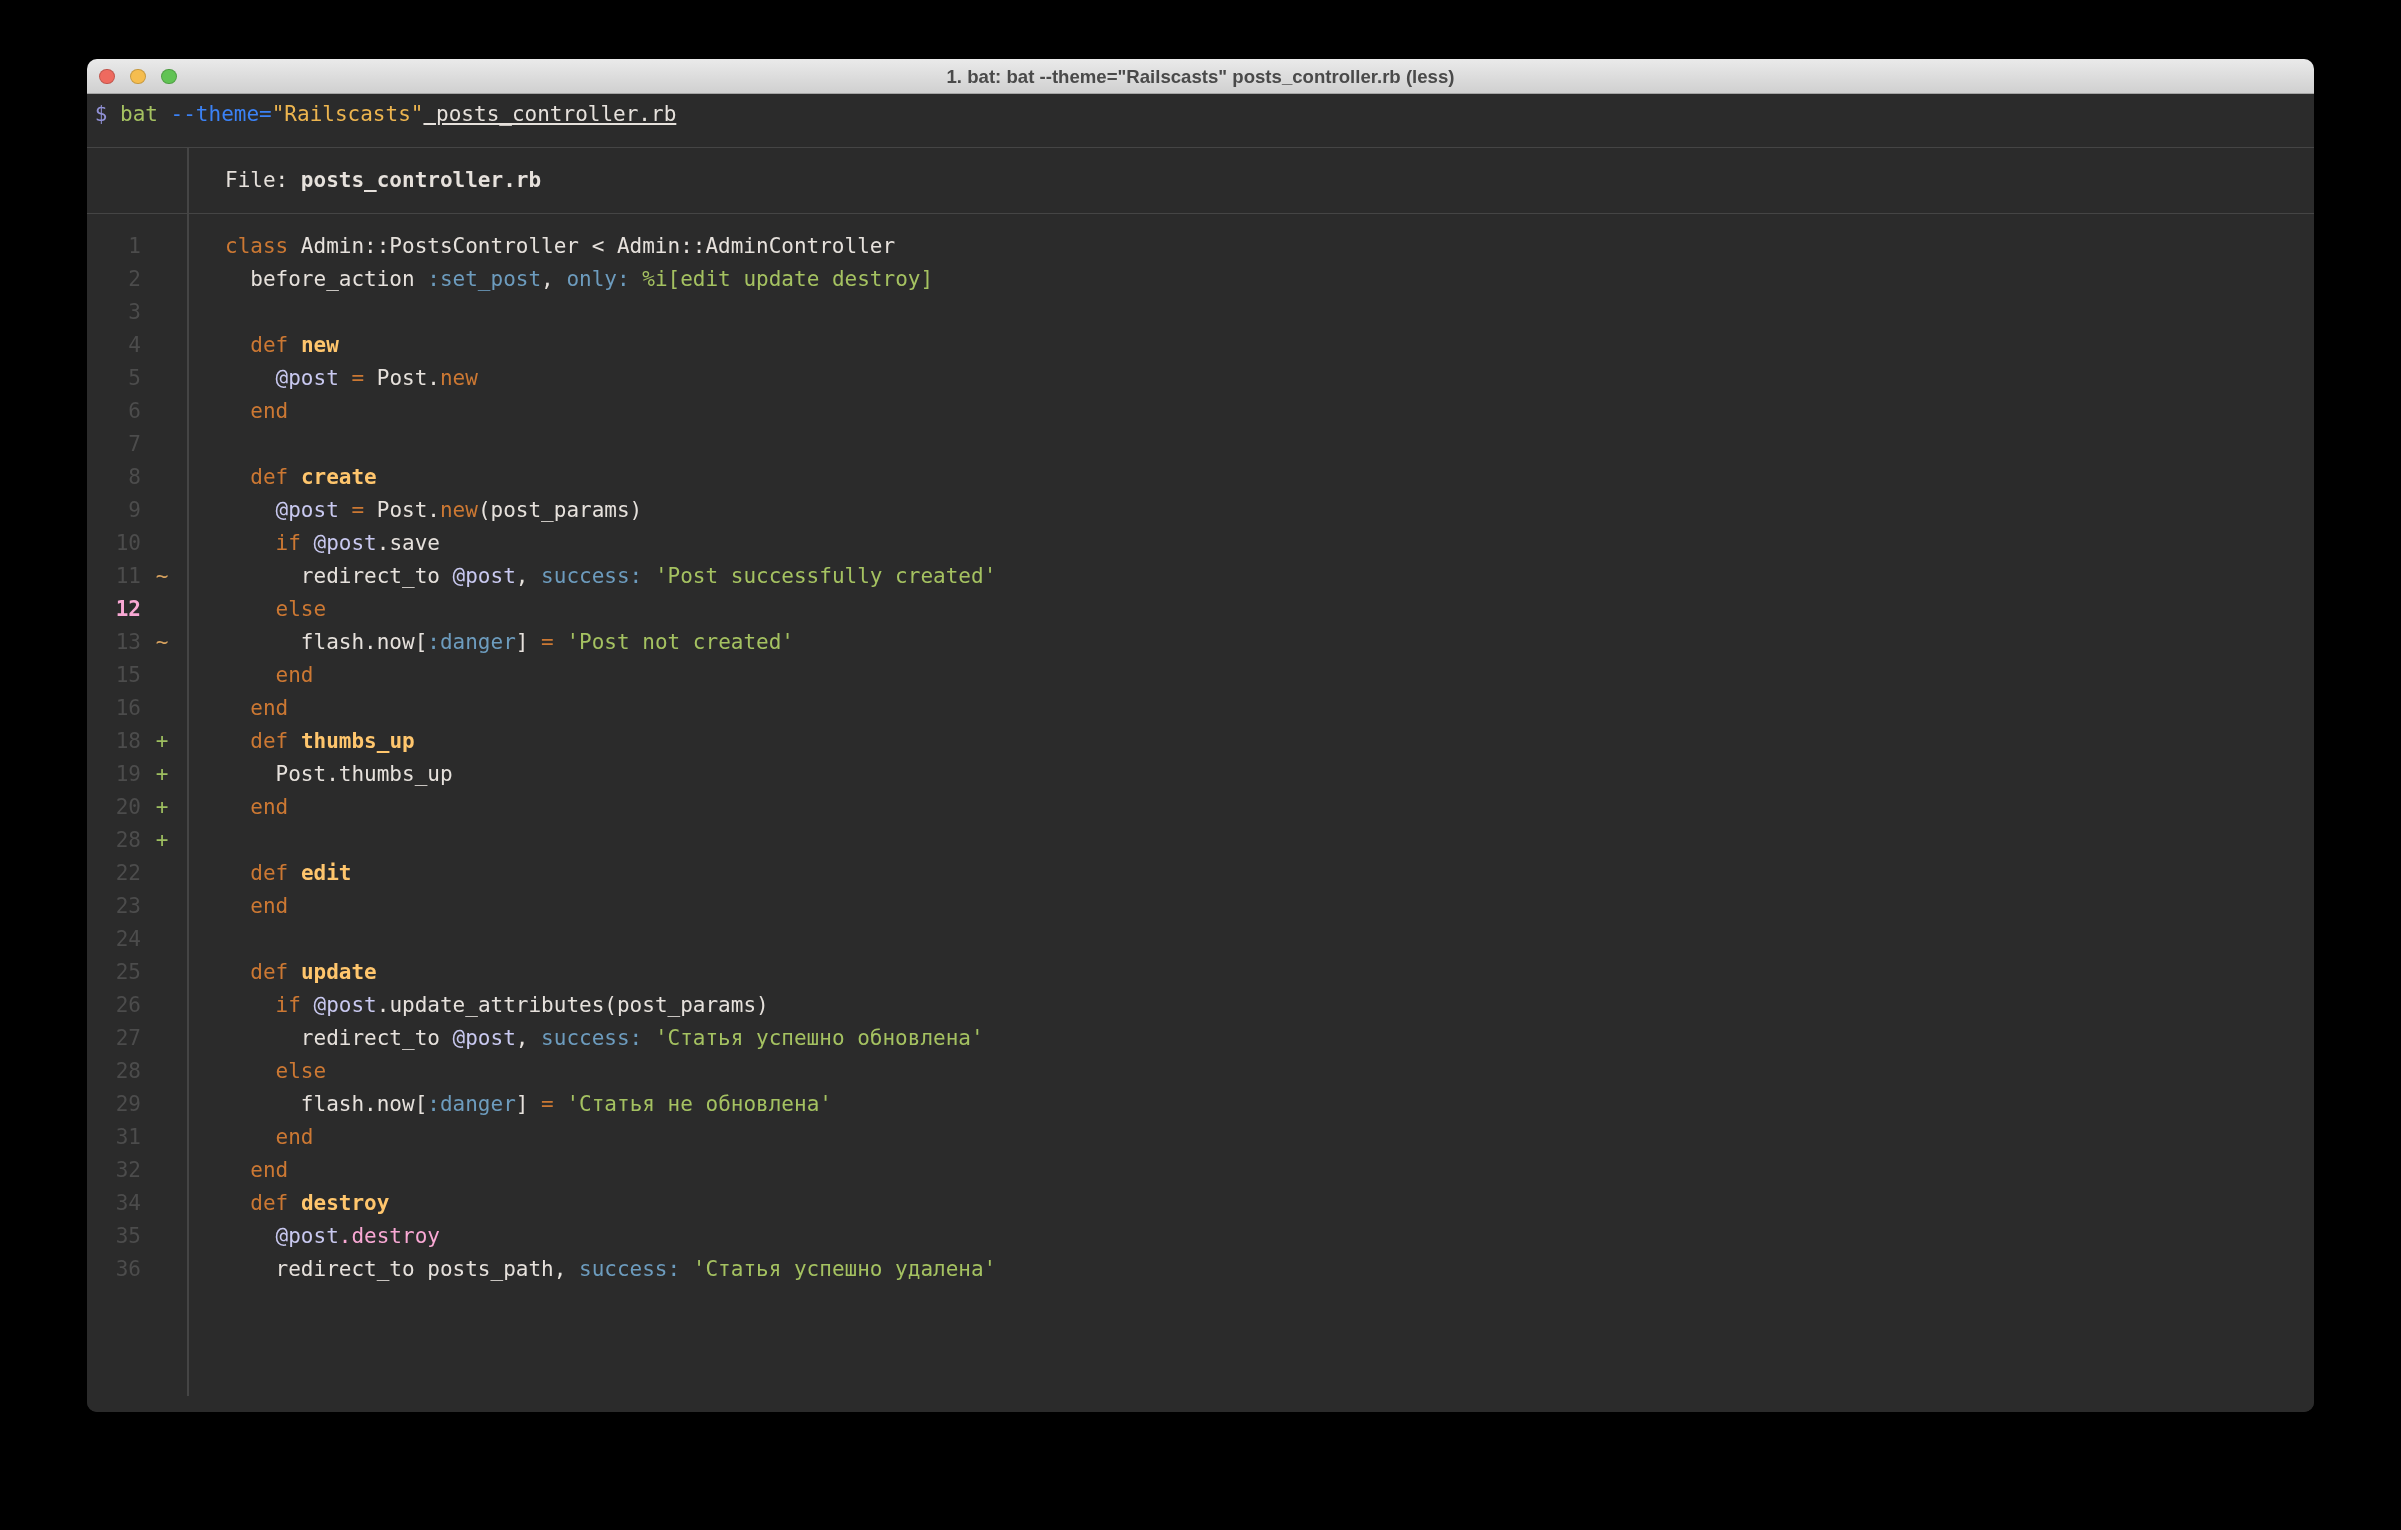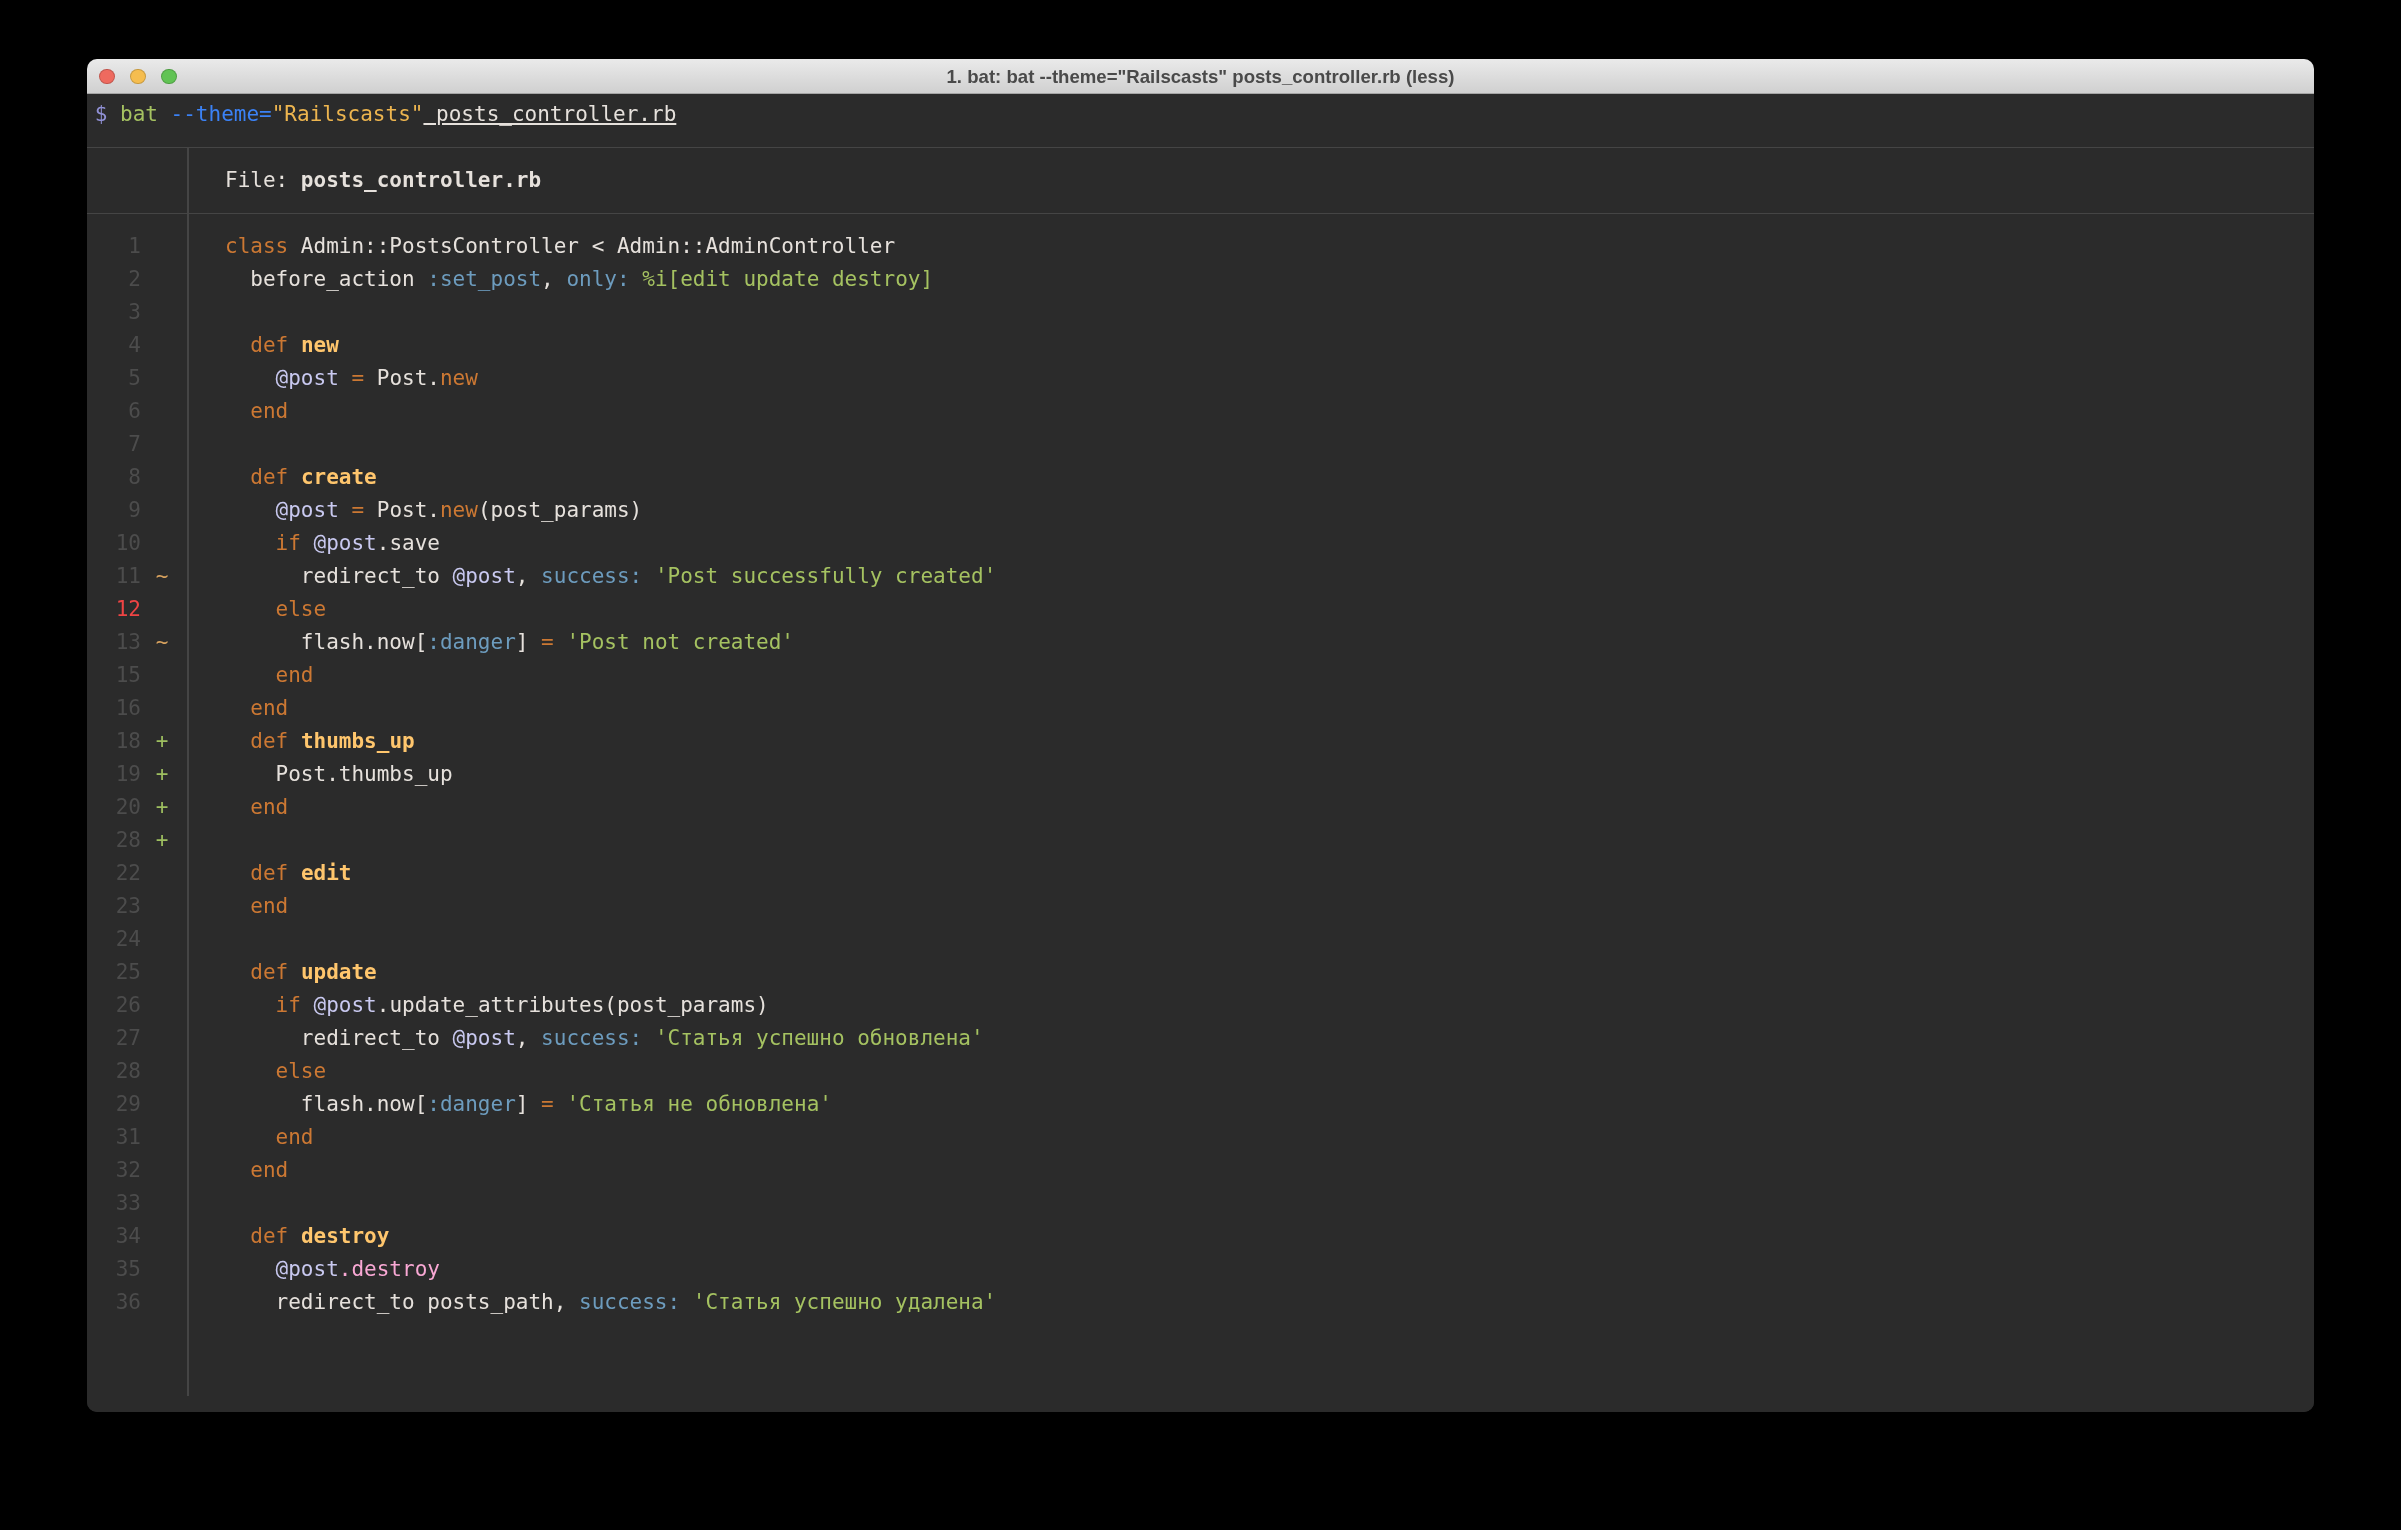--- a/index.html
+++ b/index.html
@@ -85,39 +85,38 @@
         <div class="code-row"><span class="gut-num" style="color: rgb(76, 76, 76);">2</span><span class="gut-mark" style="color: rgb(217, 163, 95);"></span><span class="code-text"><span style="color: rgb(230, 225, 220);">  before_action </span><span style="color: rgb(109, 156, 190);">:set_post</span><span style="color: rgb(230, 225, 220);">, </span><span style="color: rgb(109, 156, 190);">only:</span><span style="color: rgb(230, 225, 220);"> </span><span style="color: rgb(165, 194, 97);">%i[edit update destroy]</span></span></div>
         <div class="code-row"><span class="gut-num" style="color: rgb(76, 76, 76);">3</span><span class="gut-mark" style="color: rgb(217, 163, 95);"></span><span class="code-text"></span></div>
         <div class="code-row"><span class="gut-num" style="color: rgb(76, 76, 76);">4</span><span class="gut-mark" style="color: rgb(217, 163, 95);"></span><span class="code-text"><span style="color: rgb(230, 225, 220);">  </span><span style="color: rgb(204, 120, 51);">def</span><span style="color: rgb(230, 225, 220);"> </span><span class="bold" style="color: rgb(255, 198, 109);">new</span></span></div>
         <div class="code-row"><span class="gut-num" style="color: rgb(76, 76, 76);">5</span><span class="gut-mark" style="color: rgb(217, 163, 95);"></span><span class="code-text"><span style="color: rgb(230, 225, 220);">    </span><span style="color: rgb(201, 201, 240);">@post</span><span style="color: rgb(230, 225, 220);"> </span><span style="color: rgb(204, 120, 51);">=</span><span style="color: rgb(230, 225, 220);"> Post.</span><span style="color: rgb(204, 120, 51);">new</span></span></div>
         <div class="code-row"><span class="gut-num" style="color: rgb(76, 76, 76);">6</span><span class="gut-mark" style="color: rgb(217, 163, 95);"></span><span class="code-text"><span style="color: rgb(230, 225, 220);">  </span><span style="color: rgb(204, 120, 51);">end</span></span></div>
         <div class="code-row"><span class="gut-num" style="color: rgb(76, 76, 76);">7</span><span class="gut-mark" style="color: rgb(217, 163, 95);"></span><span class="code-text"></span></div>
         <div class="code-row"><span class="gut-num" style="color: rgb(76, 76, 76);">8</span><span class="gut-mark" style="color: rgb(217, 163, 95);"></span><span class="code-text"><span style="color: rgb(230, 225, 220);">  </span><span style="color: rgb(204, 120, 51);">def</span><span style="color: rgb(230, 225, 220);"> </span><span class="bold" style="color: rgb(255, 198, 109);">create</span></span></div>
         <div class="code-row"><span class="gut-num" style="color: rgb(76, 76, 76);">9</span><span class="gut-mark" style="color: rgb(217, 163, 95);"></span><span class="code-text"><span style="color: rgb(230, 225, 220);">    </span><span style="color: rgb(201, 201, 240);">@post</span><span style="color: rgb(230, 225, 220);"> </span><span style="color: rgb(204, 120, 51);">=</span><span style="color: rgb(230, 225, 220);"> Post.</span><span style="color: rgb(204, 120, 51);">new</span><span style="color: rgb(230, 225, 220);">(post_params)</span></span></div>
         <div class="code-row"><span class="gut-num" style="color: rgb(76, 76, 76);">10</span><span class="gut-mark" style="color: rgb(217, 163, 95);"></span><span class="code-text"><span style="color: rgb(230, 225, 220);">    </span><span style="color: rgb(204, 120, 51);">if</span><span style="color: rgb(230, 225, 220);"> </span><span style="color: rgb(201, 201, 240);">@post</span><span style="color: rgb(230, 225, 220);">.save</span></span></div>
         <div class="code-row"><span class="gut-num" style="color: rgb(76, 76, 76);">11</span><span class="gut-mark" style="color: rgb(217, 163, 95);">~</span><span class="code-text"><span style="color: rgb(230, 225, 220);">      redirect_to </span><span style="color: rgb(201, 201, 240);">@post</span><span style="color: rgb(230, 225, 220);">, </span><span style="color: rgb(109, 156, 190);">success:</span><span style="color: rgb(230, 225, 220);"> </span><span style="color: rgb(165, 194, 97);">'Post successfully created'</span></span></div>
-        <div class="code-row"><span class="gut-num" style="color: #ef4444;">12</span><span class="gut-mark" style="color: rgb(217, 163, 95);"></span><span class="code-text"><span style="color: rgb(230, 225, 220);">    </span><span style="color: rgb(204, 120, 51);">else</span></span></div>
+        <div class="code-row"><span class="gut-num" style="color: #f9a8d4; font-weight: bold;">12</span><span class="gut-mark" style="color: rgb(217, 163, 95);"></span><span class="code-text"><span style="color: rgb(230, 225, 220);">    </span><span style="color: rgb(204, 120, 51);">else</span></span></div>
         <div class="code-row"><span class="gut-num" style="color: rgb(76, 76, 76);">13</span><span class="gut-mark" style="color: rgb(217, 163, 95);">~</span><span class="code-text"><span style="color: rgb(230, 225, 220);">      flash.now[</span><span style="color: rgb(109, 156, 190);">:danger</span><span style="color: rgb(230, 225, 220);">] </span><span style="color: rgb(204, 120, 51);">=</span><span style="color: rgb(230, 225, 220);"> </span><span style="color: rgb(165, 194, 97);">'Post not created'</span></span></div>
         <div class="code-row"><span class="gut-num" style="color: rgb(76, 76, 76);">15</span><span class="gut-mark" style="color: rgb(217, 163, 95);"></span><span class="code-text"><span style="color: rgb(230, 225, 220);">    </span><span style="color: rgb(204, 120, 51);">end</span></span></div>
         <div class="code-row"><span class="gut-num" style="color: rgb(76, 76, 76);">16</span><span class="gut-mark" style="color: rgb(217, 163, 95);"></span><span class="code-text"><span style="color: rgb(230, 225, 220);">  </span><span style="color: rgb(204, 120, 51);">end</span></span></div>
         <div class="code-row"><span class="gut-num" style="color: rgb(76, 76, 76);">18</span><span class="gut-mark" style="color: rgb(158, 191, 96);">+</span><span class="code-text"><span style="color: rgb(230, 225, 220);">  </span><span style="color: rgb(204, 120, 51);">def</span><span style="color: rgb(230, 225, 220);"> </span><span class="bold" style="color: rgb(255, 198, 109);">thumbs_up</span></span></div>
         <div class="code-row"><span class="gut-num" style="color: rgb(76, 76, 76);">19</span><span class="gut-mark" style="color: rgb(158, 191, 96);">+</span><span class="code-text"><span style="color: rgb(230, 225, 220);">    Post.thumbs_up</span></span></div>
         <div class="code-row"><span class="gut-num" style="color: rgb(76, 76, 76);">20</span><span class="gut-mark" style="color: rgb(158, 191, 96);">+</span><span class="code-text"><span style="color: rgb(230, 225, 220);">  </span><span style="color: rgb(204, 120, 51);">end</span></span></div>
         <div class="code-row"><span class="gut-num" style="color: rgb(76, 76, 76);">28</span><span class="gut-mark" style="color: rgb(158, 191, 96);">+</span><span class="code-text"></span></div>
         <div class="code-row"><span class="gut-num" style="color: rgb(76, 76, 76);">22</span><span class="gut-mark" style="color: rgb(217, 163, 95);"></span><span class="code-text"><span style="color: rgb(230, 225, 220);">  </span><span style="color: rgb(204, 120, 51);">def</span><span style="color: rgb(230, 225, 220);"> </span><span class="bold" style="color: rgb(255, 198, 109);">edit</span></span></div>
         <div class="code-row"><span class="gut-num" style="color: rgb(76, 76, 76);">23</span><span class="gut-mark" style="color: rgb(217, 163, 95);"></span><span class="code-text"><span style="color: rgb(230, 225, 220);">  </span><span style="color: rgb(204, 120, 51);">end</span></span></div>
         <div class="code-row"><span class="gut-num" style="color: rgb(76, 76, 76);">24</span><span class="gut-mark" style="color: rgb(217, 163, 95);"></span><span class="code-text"></span></div>
         <div class="code-row"><span class="gut-num" style="color: rgb(76, 76, 76);">25</span><span class="gut-mark" style="color: rgb(217, 163, 95);"></span><span class="code-text"><span style="color: rgb(230, 225, 220);">  </span><span style="color: rgb(204, 120, 51);">def</span><span style="color: rgb(230, 225, 220);"> </span><span class="bold" style="color: rgb(255, 198, 109);">update</span></span></div>
         <div class="code-row"><span class="gut-num" style="color: rgb(76, 76, 76);">26</span><span class="gut-mark" style="color: rgb(217, 163, 95);"></span><span class="code-text"><span style="color: rgb(230, 225, 220);">    </span><span style="color: rgb(204, 120, 51);">if</span><span style="color: rgb(230, 225, 220);"> </span><span style="color: rgb(201, 201, 240);">@post</span><span style="color: rgb(230, 225, 220);">.update_attributes(post_params)</span></span></div>
         <div class="code-row"><span class="gut-num" style="color: rgb(76, 76, 76);">27</span><span class="gut-mark" style="color: rgb(217, 163, 95);"></span><span class="code-text"><span style="color: rgb(230, 225, 220);">      redirect_to </span><span style="color: rgb(201, 201, 240);">@post</span><span style="color: rgb(230, 225, 220);">, </span><span style="color: rgb(109, 156, 190);">success:</span><span style="color: rgb(230, 225, 220);"> </span><span style="color: rgb(165, 194, 97);">'Статья успешно обновлена'</span></span></div>
         <div class="code-row"><span class="gut-num" style="color: rgb(76, 76, 76);">28</span><span class="gut-mark" style="color: rgb(217, 163, 95);"></span><span class="code-text"><span style="color: rgb(230, 225, 220);">    </span><span style="color: rgb(204, 120, 51);">else</span></span></div>
         <div class="code-row"><span class="gut-num" style="color: rgb(76, 76, 76);">29</span><span class="gut-mark" style="color: rgb(217, 163, 95);"></span><span class="code-text"><span style="color: rgb(230, 225, 220);">      flash.now[</span><span style="color: rgb(109, 156, 190);">:danger</span><span style="color: rgb(230, 225, 220);">] </span><span style="color: rgb(204, 120, 51);">=</span><span style="color: rgb(230, 225, 220);"> </span><span style="color: rgb(165, 194, 97);">'Статья не обновлена'</span></span></div>
         <div class="code-row"><span class="gut-num" style="color: rgb(76, 76, 76);">31</span><span class="gut-mark" style="color: rgb(217, 163, 95);"></span><span class="code-text"><span style="color: rgb(230, 225, 220);">    </span><span style="color: rgb(204, 120, 51);">end</span></span></div>
         <div class="code-row"><span class="gut-num" style="color: rgb(76, 76, 76);">32</span><span class="gut-mark" style="color: rgb(217, 163, 95);"></span><span class="code-text"><span style="color: rgb(230, 225, 220);">  </span><span style="color: rgb(204, 120, 51);">end</span></span></div>
-        <div class="code-row"><span class="gut-num" style="color: rgb(76, 76, 76);">33</span><span class="gut-mark" style="color: rgb(217, 163, 95);"></span><span class="code-text"></span></div>
         <div class="code-row"><span class="gut-num" style="color: rgb(76, 76, 76);">34</span><span class="gut-mark" style="color: rgb(217, 163, 95);"></span><span class="code-text"><span style="color: rgb(230, 225, 220);">  </span><span style="color: rgb(204, 120, 51);">def</span><span style="color: rgb(230, 225, 220);"> </span><span class="bold" style="color: rgb(255, 198, 109);">destroy</span></span></div>
         <div class="code-row"><span class="gut-num" style="color: rgb(76, 76, 76);">35</span><span class="gut-mark" style="color: rgb(217, 163, 95);"></span><span class="code-text"><span style="color: rgb(230, 225, 220);">    </span><span style="color: rgb(201, 201, 240);">@post</span><span style="color: #f9a8d4;">.destroy</span></span></div>
         <div class="code-row"><span class="gut-num" style="color: rgb(76, 76, 76);">36</span><span class="gut-mark" style="color: rgb(217, 163, 95);"></span><span class="code-text"><span style="color: rgb(230, 225, 220);">    redirect_to posts_path, </span><span style="color: rgb(109, 156, 190);">success:</span><span style="color: rgb(230, 225, 220);"> </span><span style="color: rgb(165, 194, 97);">'Статья успешно удалена'</span></span></div>
       </div>
 
   </div>
 </div>
 
 
 </body></html>

